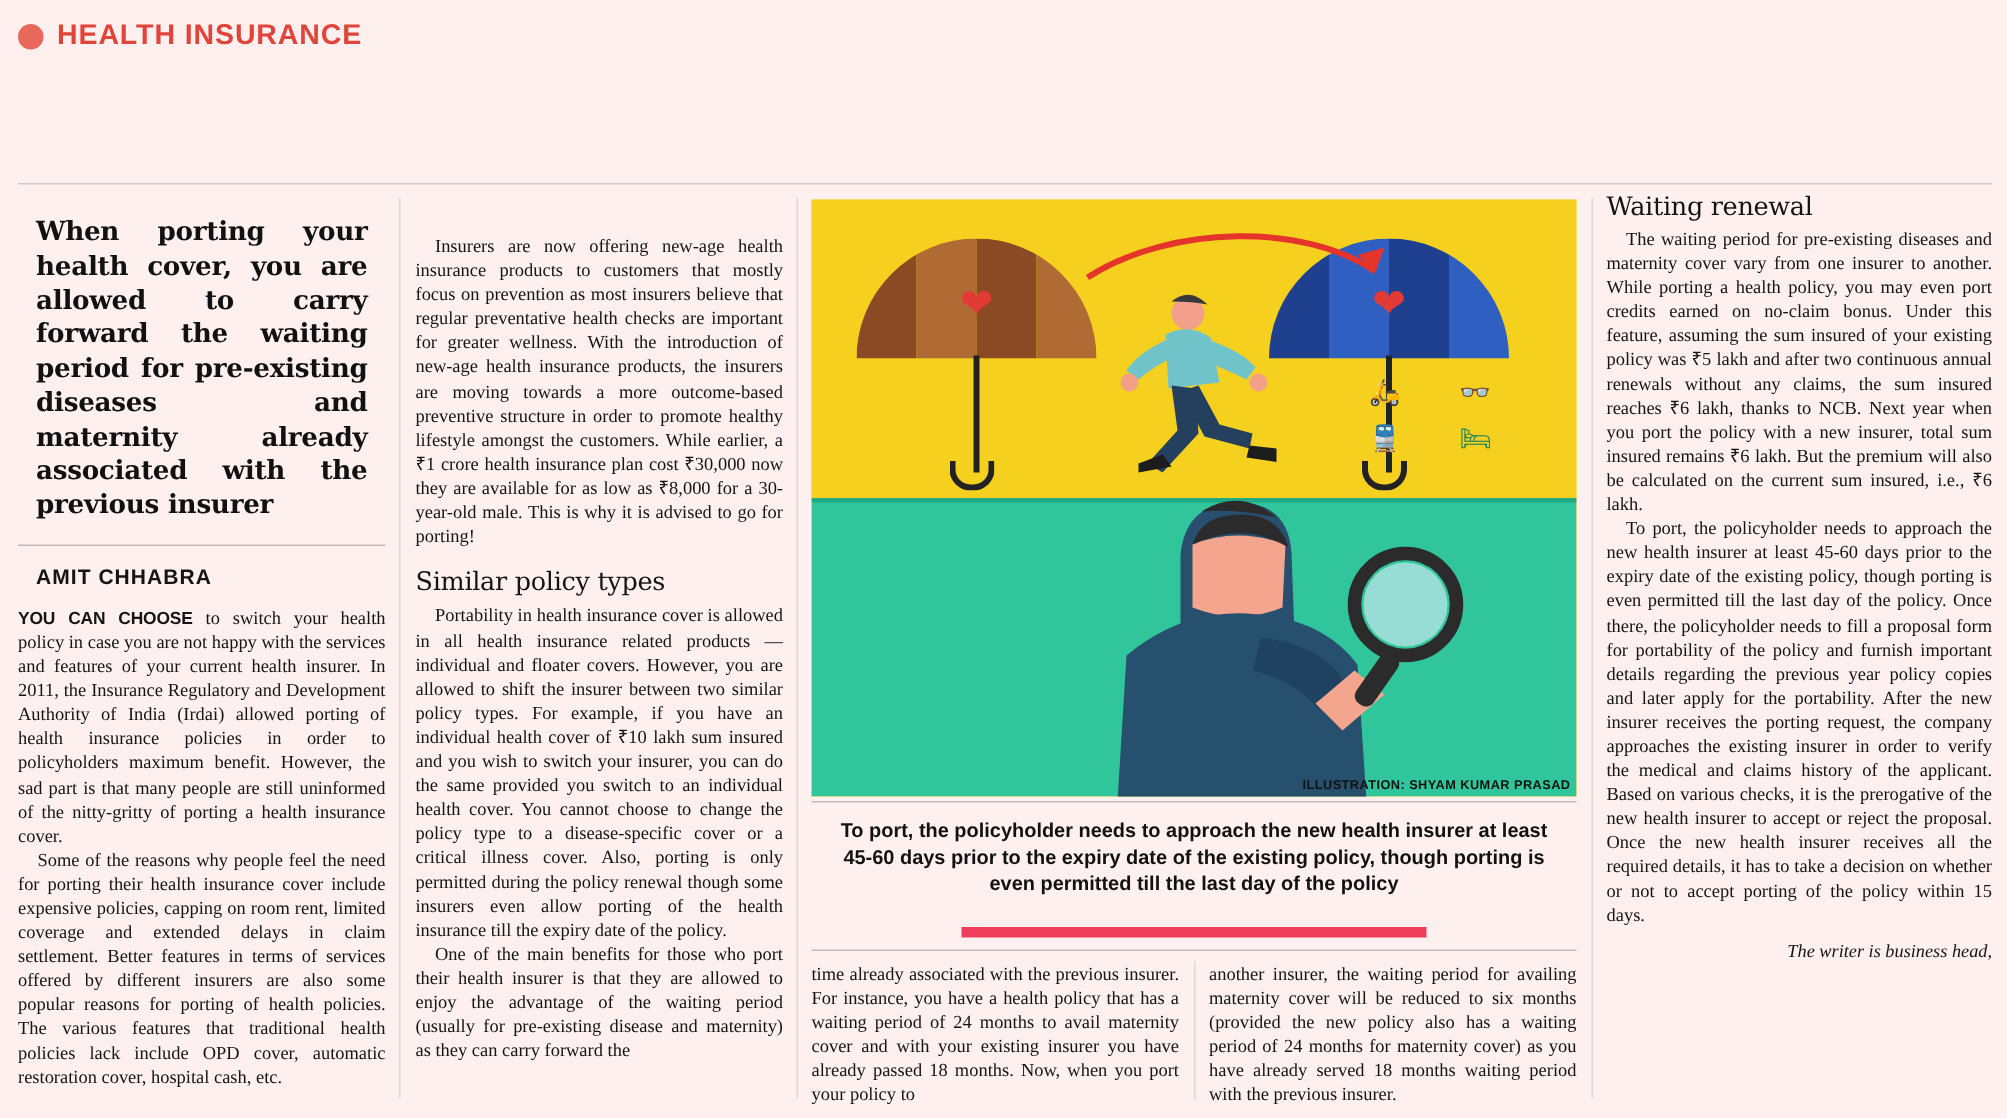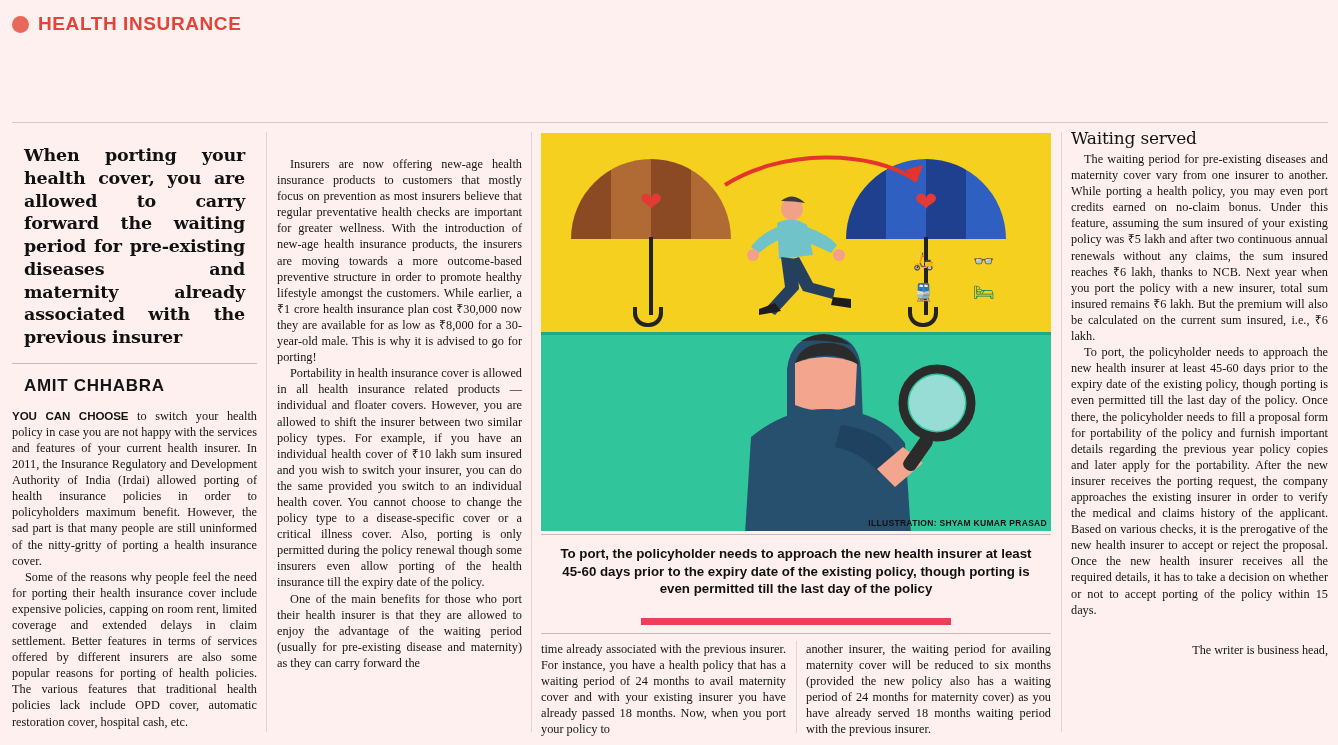--- a/index.html
+++ b/index.html
@@ -67,21 +67,21 @@
     font-size:17.5px;
     line-height:1.3;
     color:#111;
     margin:0;
     letter-spacing:-.2px;
   }
   .rule{height:1px;background:#c9bab7;margin:14px 0 10px;}
   .byline{
     font-family:"Liberation Sans", sans-serif;
     font-weight:bold;
-    font-size:17px;
+    font-size:14px;
     letter-spacing:.7px;
     margin:0 0 10px 0;
   }
   .dropin{
     font-family:"Liberation Sans", sans-serif;
     font-weight:bold;
     font-size:11.6px;
     letter-spacing:-.1px;
   }
 
@@ -157,24 +157,25 @@
     line-height:1.33;
     text-align:center;
     color:#111;
   }
   .caption .cbar{
     position:absolute;left:50%;transform:translateX(-50%);
     bottom:8px;width:310px;height:7px;background:#ef3e5c;
   }
 
   .sig{
+    font-style:italic;
     font-size:12.2px;
     line-height:1.32;
     text-align:right;
-    margin-top:24px;
+    margin-top:8px;
   }
 
   
   .vline{position:absolute;width:1px;background:#e3d4d1;}
 </style>
 </head>
 <body>
 
 <div class="page">
 
@@ -197,20 +198,21 @@
     <p class="byline">AMIT CHHABRA</p>
     <div class="body-text">
       <p class="noind"><span class="dropin">YOU CAN CHOOSE</span> <span>to switch your health policy in case you are not happy with the services and features of your current health insurer. In 2011, the Insurance Regulatory and Development Authority of India (Irdai) allowed porting of health insurance policies in order to policyholders maximum benefit. However, the sad part is that many people are still uninformed of the nitty-gritty of porting a health insurance cover.</span></p>
       <p>Some of the reasons why people feel the need for porting their health insurance cover include expensive policies, capping on room rent, limited coverage and extended delays in claim settlement. Better features in terms of services offered by different insurers are also some popular reasons for porting of health policies. The various features that traditional health policies lack include OPD cover, automatic restoration cover, hospital cash, etc.</p>
     </div>
   </div>
 
   <div class="col" id="col2">
     <div class="body-text">
       <p>Insurers are now offering new-age health insurance products to customers that mostly focus on prevention as most insurers believe that regular preventative health checks are important for greater wellness. With the introduction of new-age health insurance products, the insurers are moving towards a more outcome-based preventive structure in order to promote healthy lifestyle amongst the customers. While earlier, a ₹1 crore health insurance plan cost ₹30,000 now they are available for as low as ₹8,000 for a 30-year-old male. This is why it is advised to go for porting!</p>
+      <h2 class="subhead">Similar policy types</h2>
       <p>Portability in health insurance cover is allowed in all health insurance related products — individual and floater covers. However, you are allowed to shift the insurer between two similar policy types. For example, if you have an individual health cover of ₹10 lakh sum insured and you wish to switch your insurer, you can do the same provided you switch to an individual health cover. You cannot choose to change the policy type to a disease-specific cover or a critical illness cover. Also, porting is only permitted during the policy renewal though some insurers even allow porting of the health insurance till the expiry date of the policy.</p>
       <p>One of the main benefits for those who port their health insurer is that they are allowed to enjoy the advantage of the waiting period (usually for pre-existing disease and maternity) as they can carry forward the</p>
     </div>
   </div>
 
   <div class="illo">
     <div class="sky"></div>
     <div class="ground"></div>
     <div class="floorline"></div>
 
@@ -291,21 +293,21 @@
     </div>
   </div>
 
   <div class="col" id="col4">
     <div class="body-text">
       <p class="noind">another insurer, the waiting period for availing maternity cover will be reduced to six months (provided the new policy also has a waiting period of 24 months for maternity cover) as you have already served 18 months waiting period with the previous insurer.</p>
     </div>
   </div>
 
   <div class="col" id="col5">
-    <h2 class="subhead" style="margin-top:0;">Waiting served</h2>
+    <h2 class="subhead" style="margin-top:0;">Waiting renewal</h2>
     <div class="body-text">
       <p>The waiting period for pre-existing diseases and maternity cover vary from one insurer to another. While porting a health policy, you may even port credits earned on no-claim bonus. Under this feature, assuming the sum insured of your existing policy was ₹5 lakh and after two continuous annual renewals without any claims, the sum insured reaches ₹6 lakh, thanks to NCB. Next year when you port the policy with a new insurer, total sum insured remains ₹6 lakh. But the premium will also be calculated on the current sum insured, i.e., ₹6 lakh.</p>
       <p>To port, the policyholder needs to approach the new health insurer at least 45-60 days prior to the expiry date of the existing policy, though porting is even permitted till the last day of the policy. Once there, the policyholder needs to fill a proposal form for portability of the policy and furnish important details regarding the previous year policy copies and later apply for the portability. After the new insurer receives the porting request, the company approaches the existing insurer in order to verify the medical and claims history of the applicant. Based on various checks, it is the prerogative of the new health insurer to accept or reject the proposal. Once the new health insurer receives all the required details, it has to take a decision on whether or not to accept porting of the policy within 15 days.</p>
     </div>
     <div class="sig">
       <div>The writer is business head,</div>
     </div>
   </div>
 
 </div>

